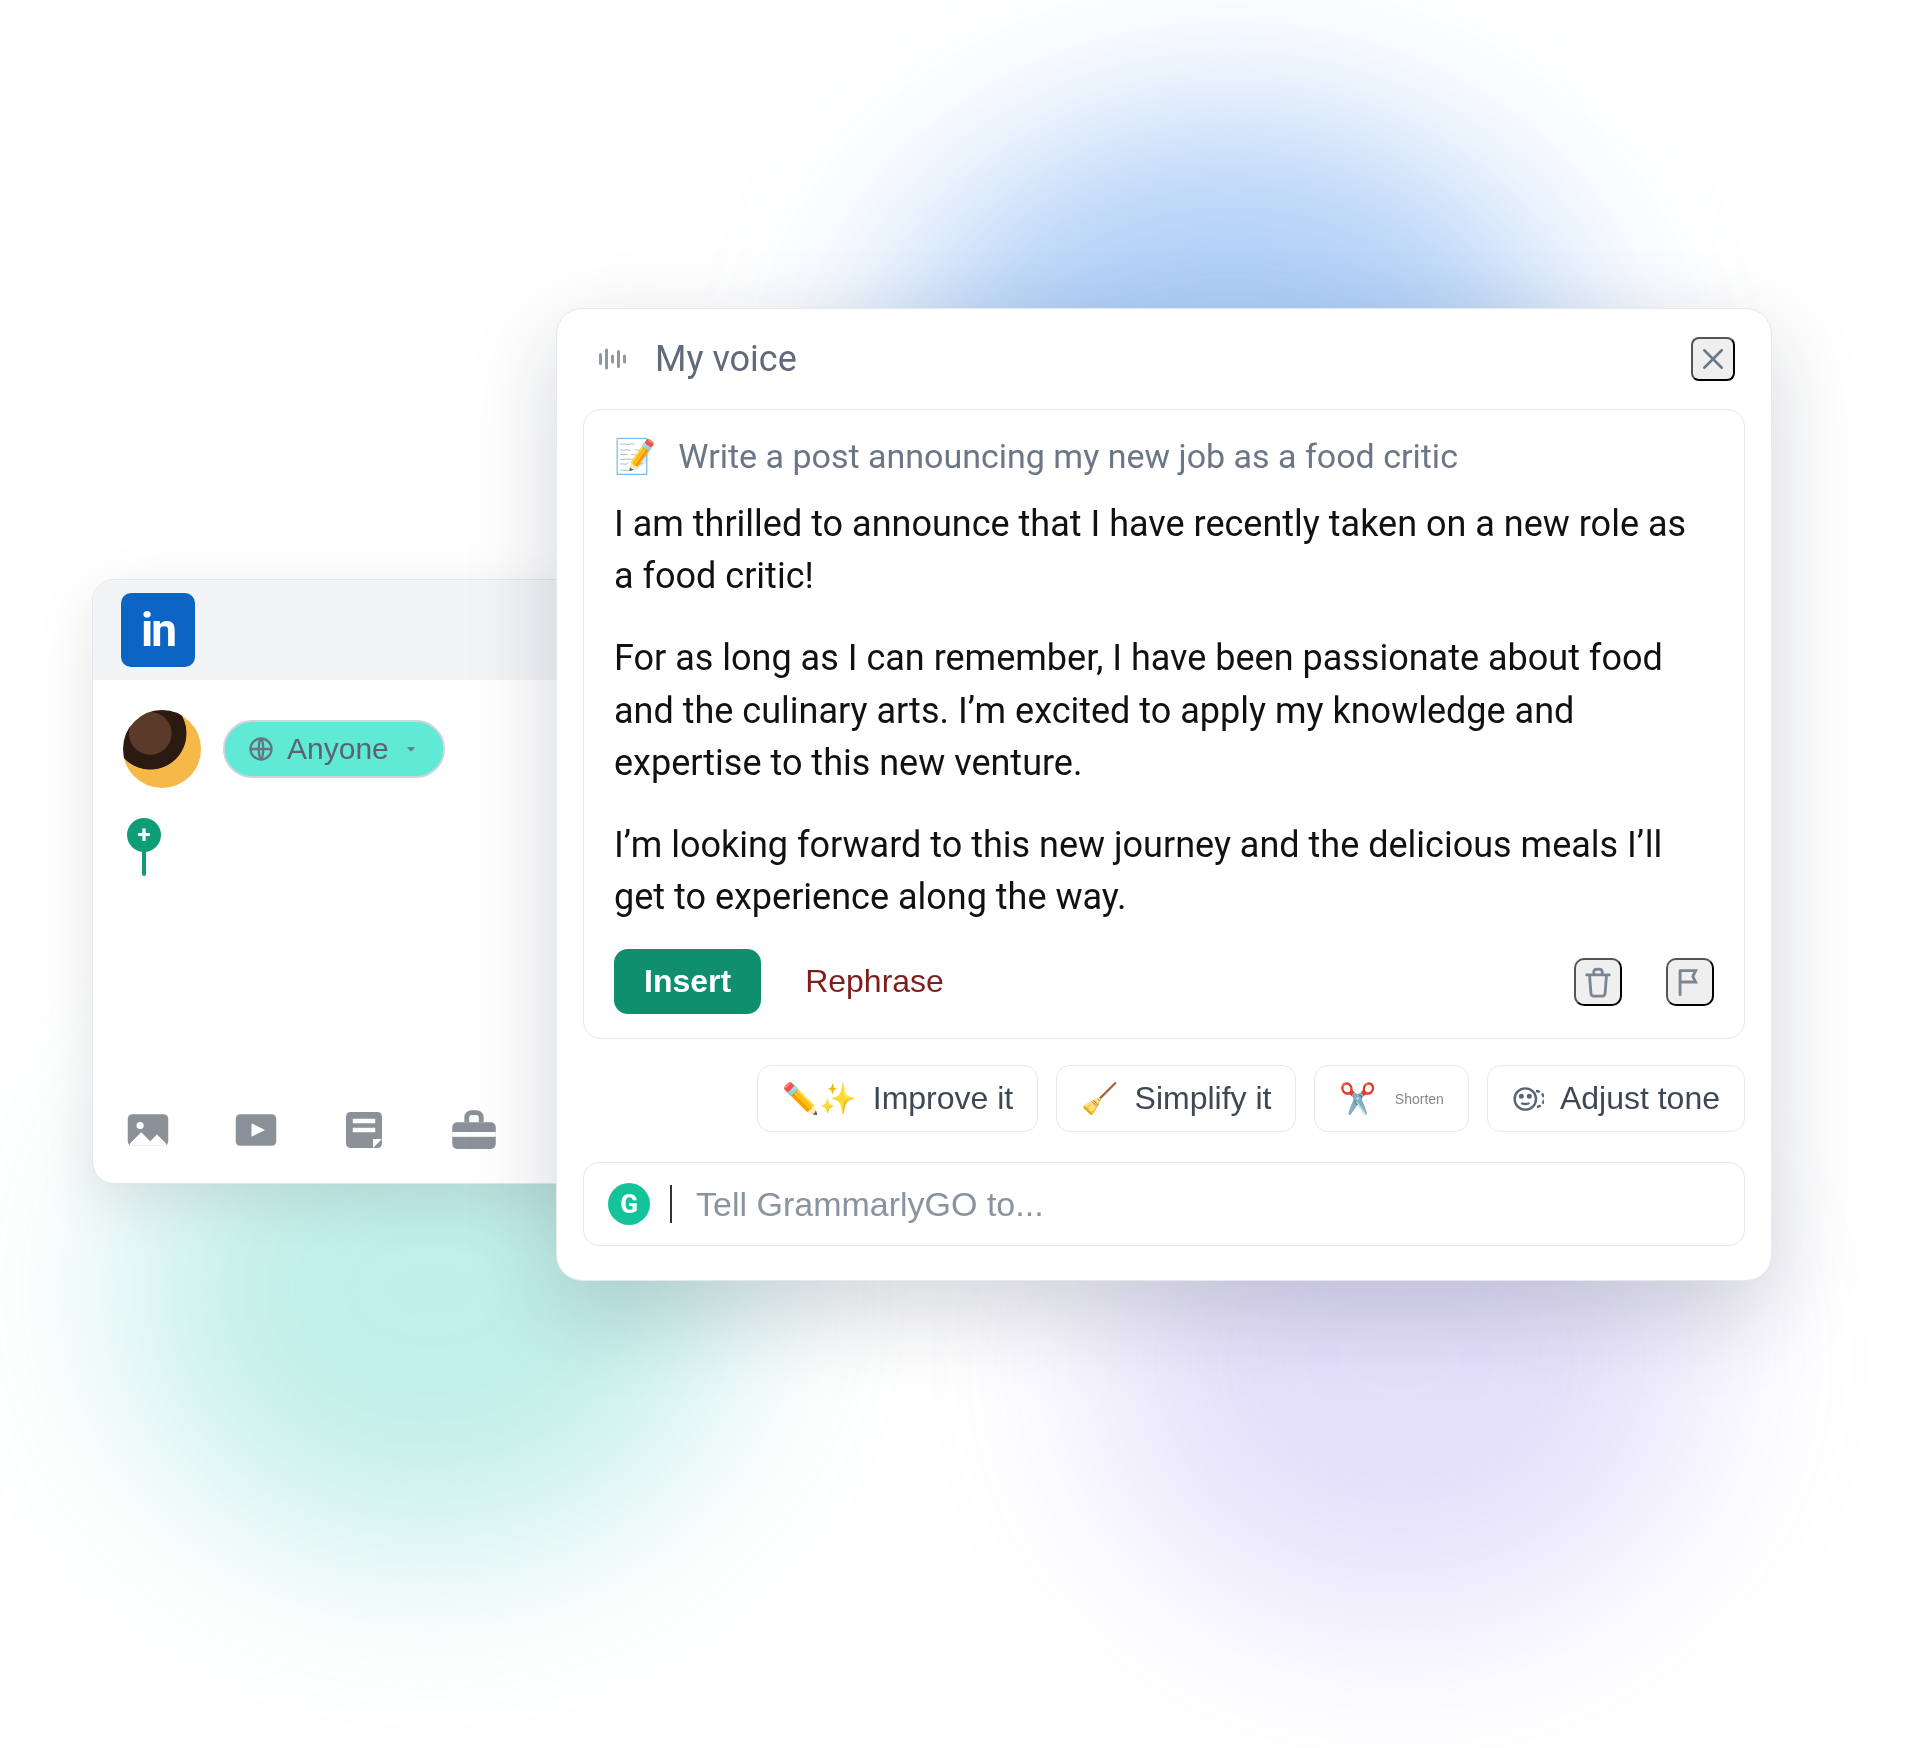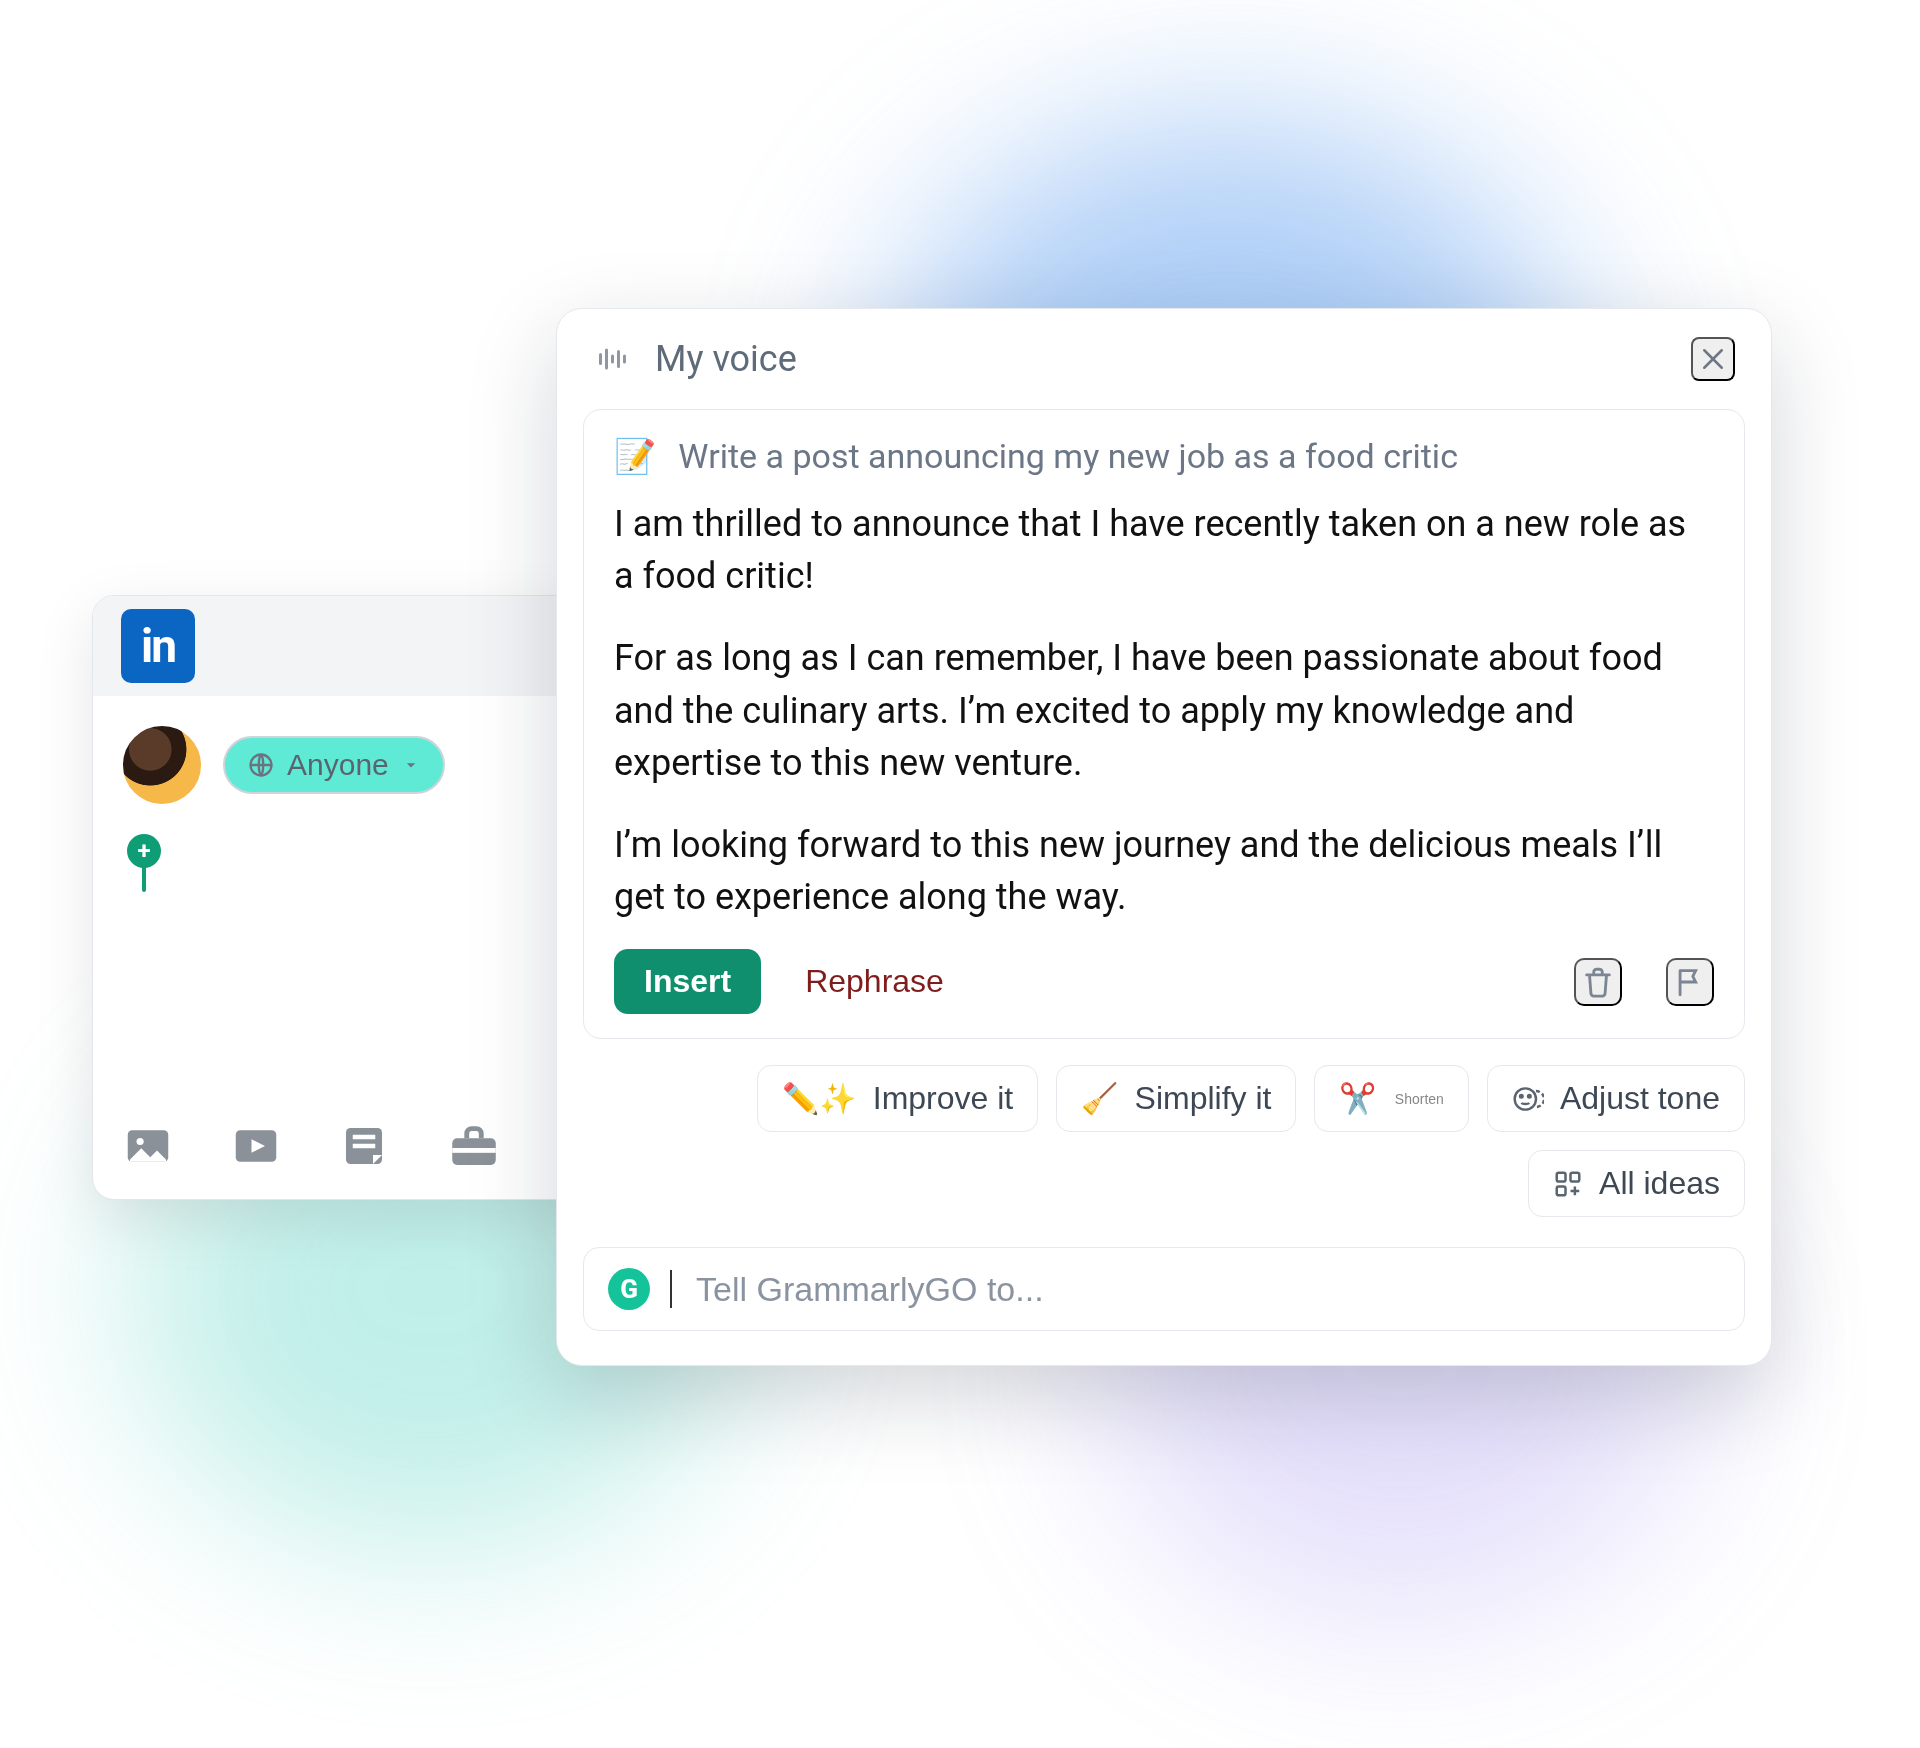--- a/index.html
+++ b/index.html
@@ -20,21 +20,21 @@
     z-index: 0;
   }
   .blob-blue { width: 700px; height: 600px; left: 880px; top: 120px; background: #6ba6f0; }
   .blob-teal { width: 600px; height: 520px; left: 130px; top: 1030px; background: #63d6c7; opacity: .4; }
   .blob-purple { width: 600px; height: 520px; left: 1100px; top: 1100px; background: #a08ef0; opacity: .28; }
 
   
   .li-card {
     position: absolute;
     left: 92px;
-    top: 595px;
+    top: 579px;
     width: 500px;
     height: 605px;
     background: #fff;
     border: 1px solid #e3e6ea;
     border-radius: 22px;
     box-shadow: 0 18px 60px rgba(0,0,0,.1);
     z-index: 1;
     overflow: hidden;
   }
   .li-header {
@@ -307,31 +307,20 @@
         <svg width="32" height="32" viewBox="0 0 24 24" fill="none" stroke="#5b6572" stroke-width="1.8">
             <circle cx="10" cy="12" r="8"></circle>
             <circle cx="7" cy="10" r="1" fill="#5b6572"></circle>
             <circle cx="13" cy="10" r="1" fill="#5b6572"></circle>
             <path d="M7 15c1 1 5 1 6 0"></path>
             <path d="M18 6a6 6 0 0 1 0 12" stroke-dasharray="3 2"></path>
           </svg>
       </span>
       <span>Adjust tone</span>
     </button>
-    <button class="chip">
-      <span class="em">
-        <svg width="30" height="30" viewBox="0 0 24 24" fill="none" stroke="#5b6572" stroke-width="2">
-            <rect x="3" y="3" width="7" height="7" rx="1.5"></rect>
-            <rect x="14" y="3" width="7" height="7" rx="1.5"></rect>
-            <rect x="3" y="14" width="7" height="7" rx="1.5"></rect>
-            <path d="M17.5 14v7M14 17.5h7"></path>
-          </svg>
-      </span>
-      <span>All ideas</span>
-    </button>
   </div>
 
   <div class="gg-input-wrap">
     <span class="g-badge">G</span>
     <span class="cursor-bar"></span>
     <input class="gg-input" placeholder="Tell GrammarlyGO to..." style="">
   </div>
 </div>
 
 </body></html>

